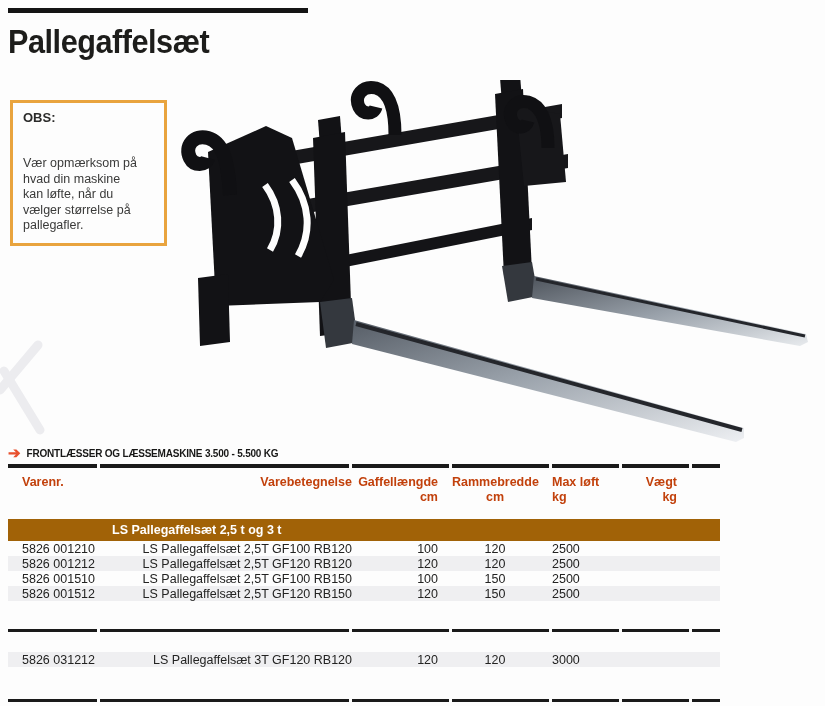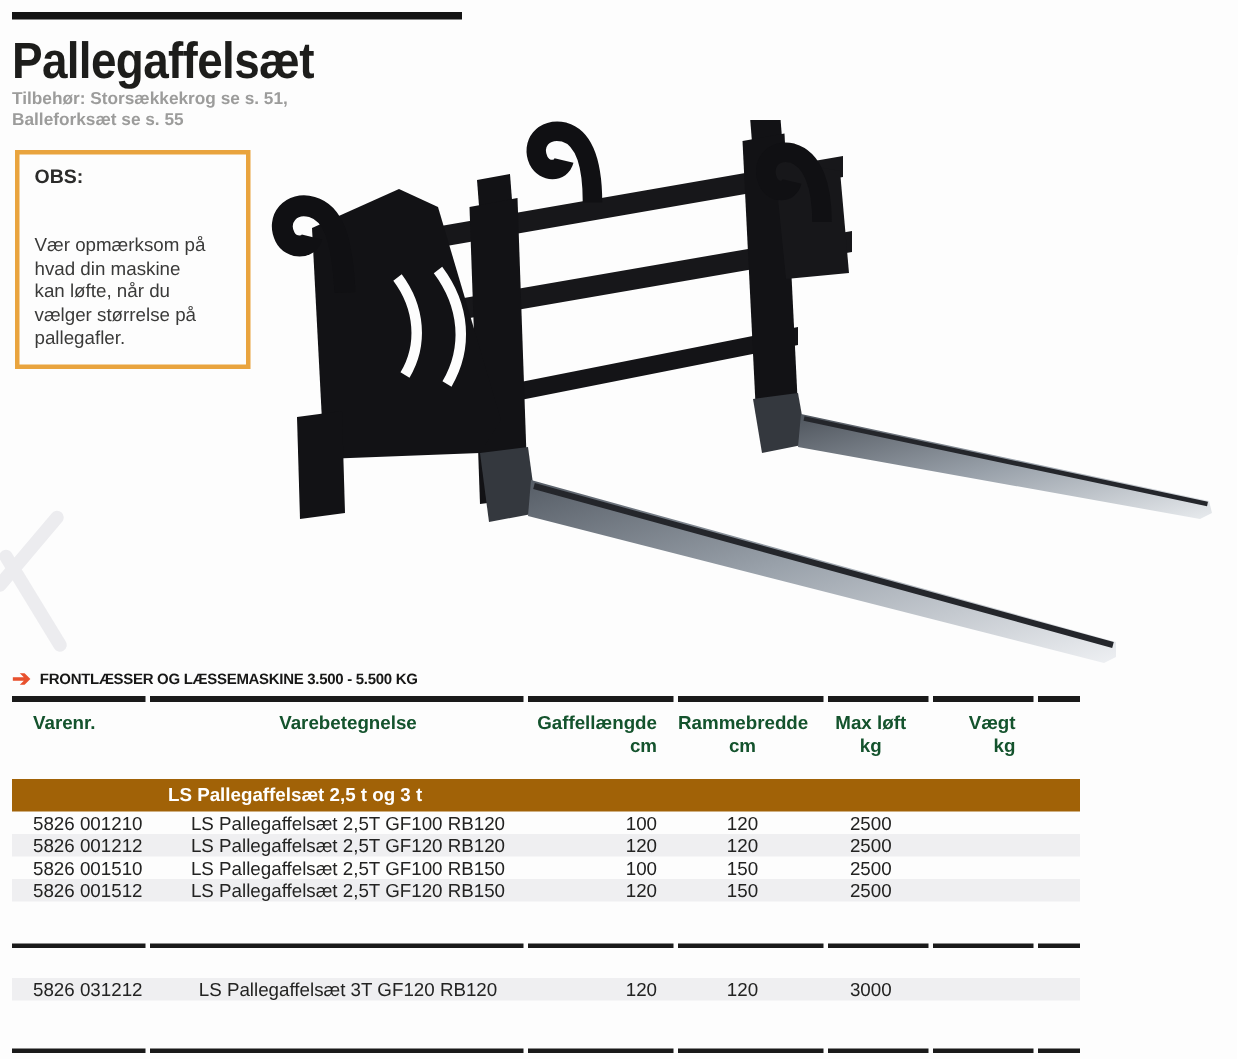--- a/index.html
+++ b/index.html
@@ -38,51 +38,47 @@
   .rule-a{top:464px;height:4px;}
   .rule-b{top:629px;height:3px;}
   .rule-c{top:699px;height:3px;}
   
   table{border-collapse:collapse;table-layout:fixed;position:absolute;left:8px;width:712px;font-size:12.5px;color:#232322;}
   #t1{top:468px;}
   #t2{top:652px;}
   col.c1{width:92px}col.c2{width:252px}col.c3{width:100px}col.c4{width:100px}col.c5{width:70px}col.c6{width:98px}
   th,td{padding:0;font-weight:normal;overflow:hidden;white-space:nowrap;}
   td{height:15px;}
-  th{height:44px;vertical-align:top;padding-top:7px;font-weight:bold;color:#14532d;}
+  th{height:44px;vertical-align:top;padding-top:7px;font-weight:bold;color:#c2410c;}
   th .hl,th .hu{line-height:15px;}
   
   th:nth-child(1),td:nth-child(1){text-align:left;padding-left:14px;}
-  th:nth-child(2),td:nth-child(2){text-align:center;padding-left:12px;}
+  th:nth-child(2),td:nth-child(2){text-align:right;padding-left:12px;}
   th:nth-child(3),td:nth-child(3){text-align:right;padding-right:14px;}
   th:nth-child(4),td:nth-child(4){text-align:center;padding-right:14px;}
-  th:nth-child(5),td:nth-child(5){text-align:center;padding-right:13px;}
+  th:nth-child(5),td:nth-child(5){text-align:left;padding-right:13px;}
   th:nth-child(6),td:nth-child(6){text-align:right;padding-right:43px;}
   
   tr.band td{
     height:22px;background:#a16207;color:#ffffff;font-weight:bold;
     padding-left:104px;text-align:left;
   }
   
   #t1 tbody tr:nth-child(odd):not(.band) td{background:#efeff1;}
   #t2 tbody tr:nth-child(odd) td{background:#efeff1;}
 </style>
 </head>
 <body>
 
 <div class="page">
 
   <div class="topbar"></div>
 
   <h1 class="title">Pallegaffelsæt</h1>
 
-  <div class="subtitle">
-    <div>Tilbehør: Storsækkekrog se s. 51,</div>
-    <div>Balleforksæt se s. 55</div>
-  </div>
 
   <div class="obs">
     <div class="obs-h">OBS:</div>
     <div class="obs-b">Vær opmærksom på hvad din maskine kan løfte, når du vælger størrelse på pallegafler.</div>
   </div>
 
   <svg class="watermark" width="52" height="100" viewBox="0 0 52 100">
     <g stroke="#ececef" stroke-width="9" stroke-linecap="round" fill="none">
       <path d="M38,10 L0,55"></path>
       <path d="M4,36 L40,95"></path>

